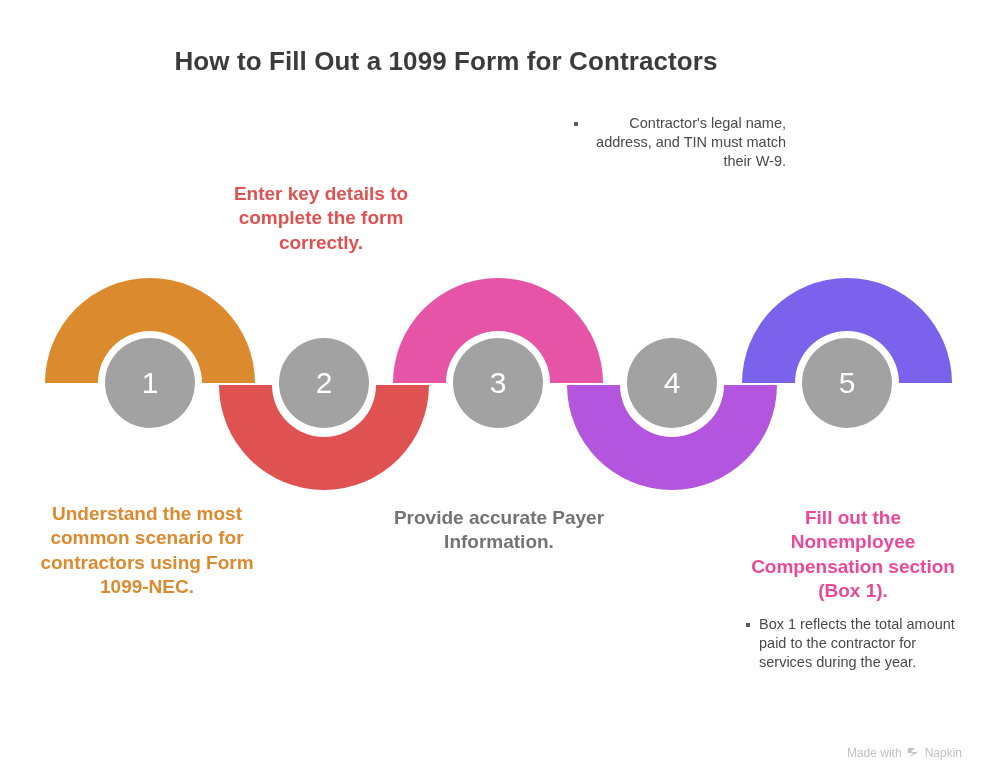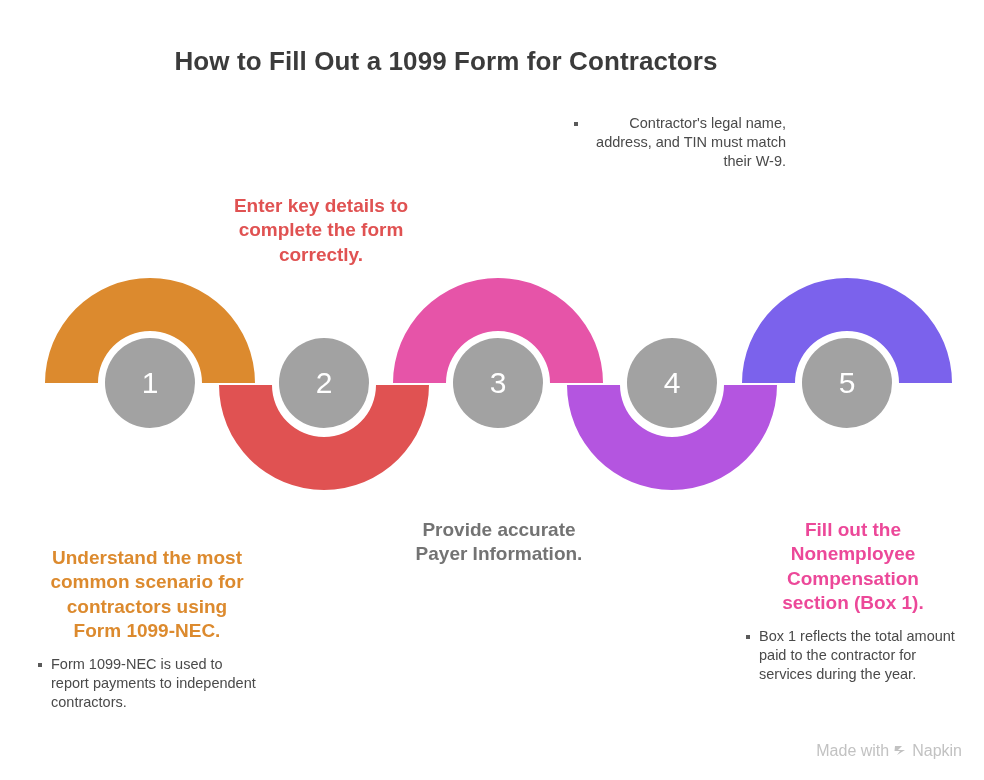--- a/index.html
+++ b/index.html
@@ -54,21 +54,21 @@
 
   
   .label-block {
     position: absolute;
     text-align: center;
   }
   .label-heading {
     font-size: 19px;
     font-weight: bold;
     line-height: 1.28;
-    margin: 12px;
+    margin: 0;
   }
   .bullet-list {
     margin: 12px 0 0 0;
     padding: 0;
     list-style: none;
     text-align: left;
   }
   .bullet-list.top-bullets {
     margin: 0 0 14px 0;
     text-align: right;
@@ -84,35 +84,35 @@
     content: "";
     position: absolute;
     left: 2px;
     top: 8px;
     width: 4px;
     height: 4px;
     background: #5a5a5a;
   }
 
   
-  #block-1 { left: 36px;  top: 534px; width: 222px; }
+  #block-1 { left: 36px;  top: 502px; width: 222px; }
   #block-2 { left: 214px; top: 182px; width: 214px; }
   #block-3 { left: 392px; top: 506px; width: 214px; }
   #block-4 { left: 572px; top: 114px; width: 214px; }
   #block-5 { left: 744px; top: 506px; width: 218px; }
 
   
   #watermark {
     position: absolute;
     right: 22px;
     bottom: 20px;
     display: flex;
     align-items: center;
     gap: 5px;
-    font-size: 16px;
+    font-size: 12px;
     color: #c2c2c2;
   }
   #watermark .napkin-mark {
     display: inline-block;
     line-height: 1;
     font-size: 13px;
     color: #c2c2c2;
   }
 </style>
 </head>
@@ -144,23 +144,20 @@
 </div>
 <div class="step-number" style="left:627px; top:338px;">
   <span>4</span>
 </div>
 <div class="step-number" style="left:802px; top:338px;">
   <span>5</span>
 </div>
 
 <div class="label-block" id="block-1">
   <p class="label-heading" style="color:#dc8a2e;">Understand the most common scenario for contractors using Form 1099-NEC.</p>
-  <ul class="bullet-list">
-    <li class="bullet-item">Form 1099-NEC is used to report payments to independent contractors.</li>
-  </ul>
 </div>
 
 <div class="label-block" id="block-2">
   <p class="label-heading" style="color:#e05252;">Enter key details to complete the form correctly.</p>
 </div>
 
 <div class="label-block" id="block-3">
   <p class="label-heading" style="color:#737373;">Provide accurate Payer Information.</p>
 </div>
 

